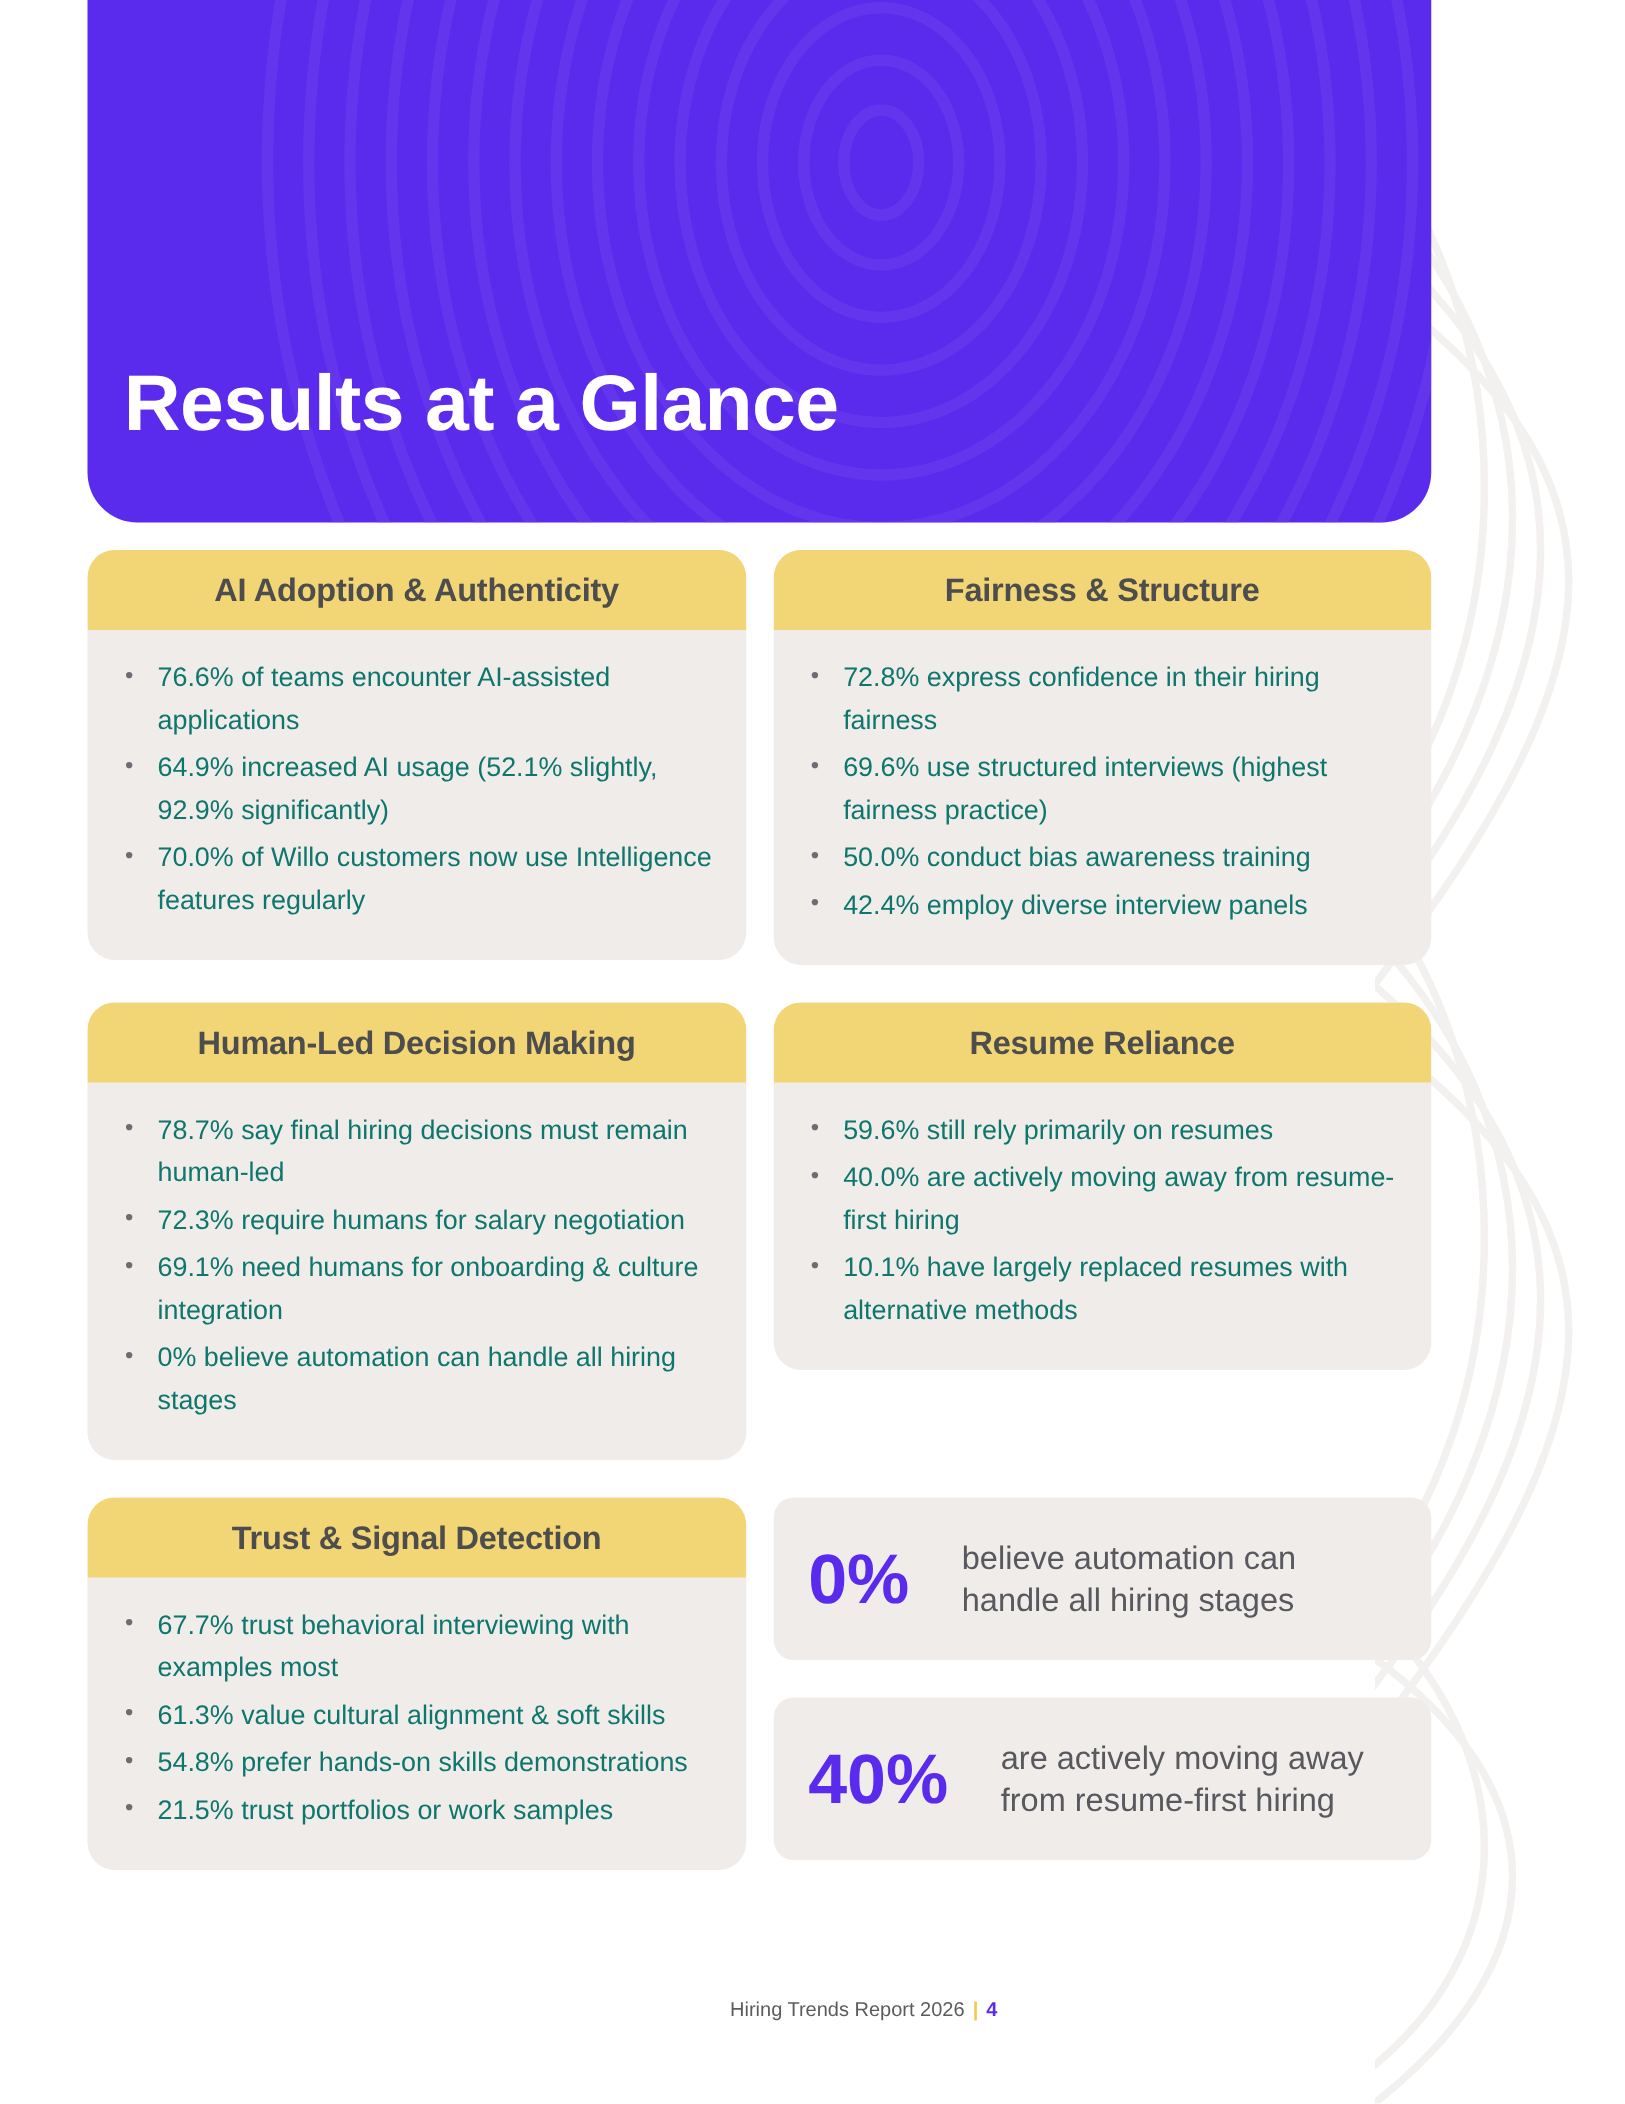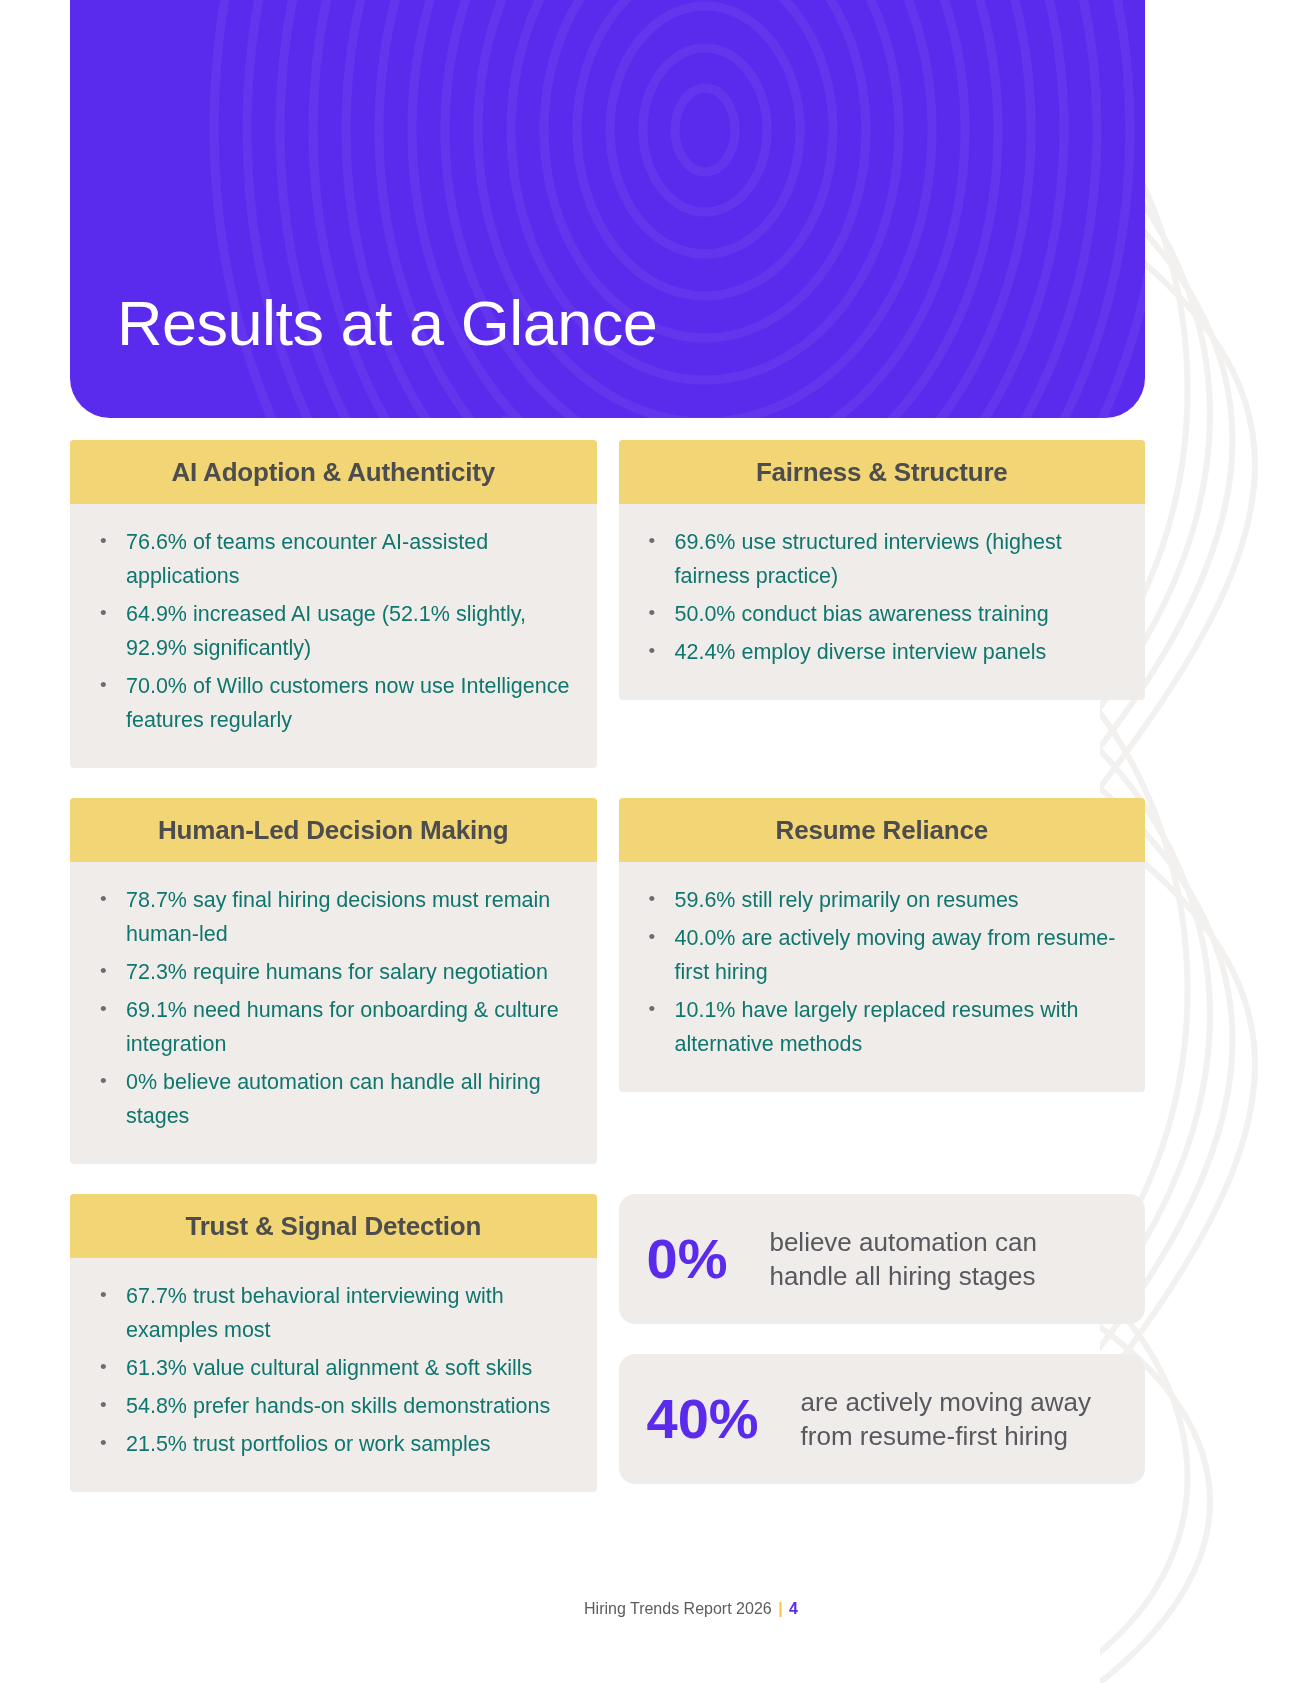--- a/index.html
+++ b/index.html
@@ -41,26 +41,26 @@
   .hero-fingerprint {
     position: absolute;
     right: -60px;
     top: -330px;
     width: 1000px;
     height: 1000px;
     opacity: 0.30;
   }
   .hero-title {
     position: absolute;
-    left: 47px;
+    left: 29px;
     top: 332px;
     margin: 0;
     color: #ffffff;
     font-size: 63px;
-    font-weight: normal;
+    font-weight: bold;
     letter-spacing: -0.5px;
     line-height: 1;
   }
 
   
   .grid {
     position: absolute;
     left: 70px;
     top: 440px;
     width: 1075px;
@@ -73,21 +73,21 @@
   .col {
     flex: 1 1 0;
     min-width: 0;
     display: flex;
     flex-direction: column;
     gap: 30px;
   }
 
   .card {
     background: #f0ecea;
-    border-radius: 4px;
+    border-radius: 22px;
     overflow: hidden;
     display: flex;
     flex-direction: column;
   }
   .card-header {
     background: #f2d575;
     padding: 17px 20px 16px 20px;
     text-align: center;
   }
   .card-header-title {
@@ -237,20 +237,21 @@
       </div>
     </div>
 
     <div class="col">
       <div class="card">
         <div class="card-header">
           <h2 class="card-header-title">Fairness &amp; Structure</h2>
         </div>
         <div class="card-body">
           <ul class="bullets">
+            <li>72.8% express confidence in their hiring fairness</li>
             <li>69.6% use structured interviews (highest fairness practice)</li>
             <li>50.0% conduct bias awareness training</li>
             <li>42.4% employ diverse interview panels</li>
           </ul>
         </div>
       </div>
     </div>
 
   </div>
 

